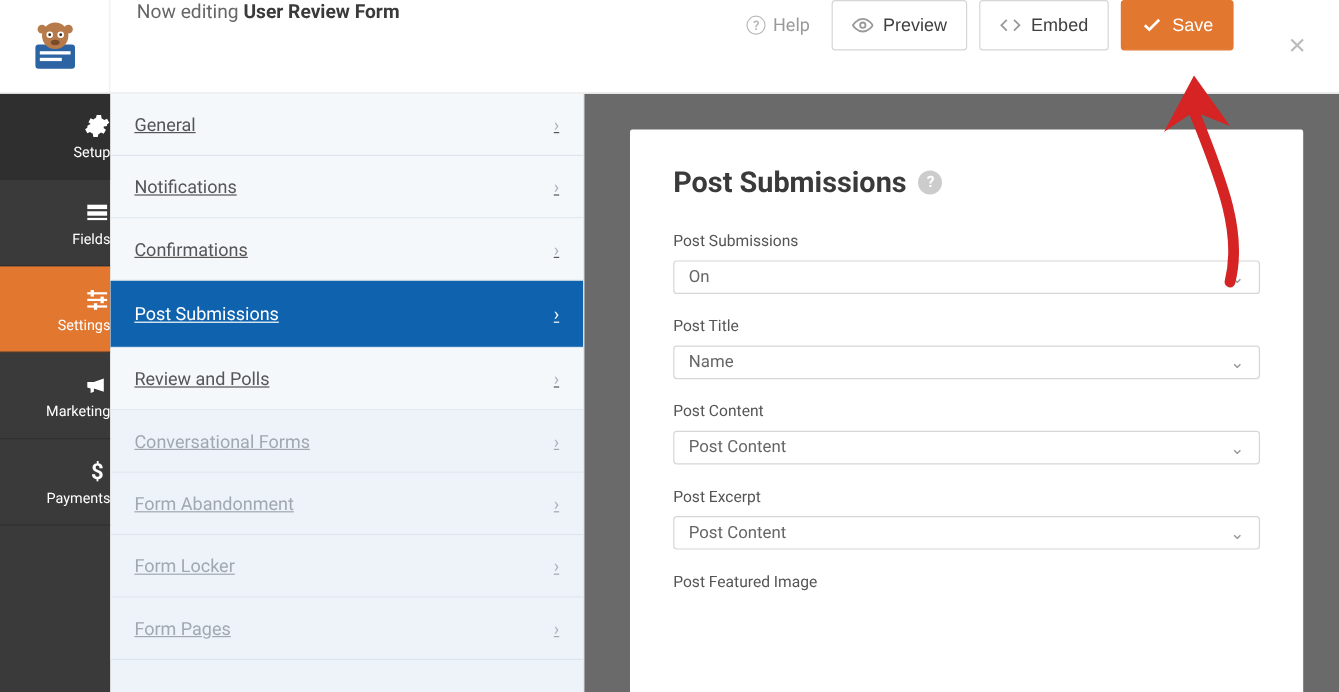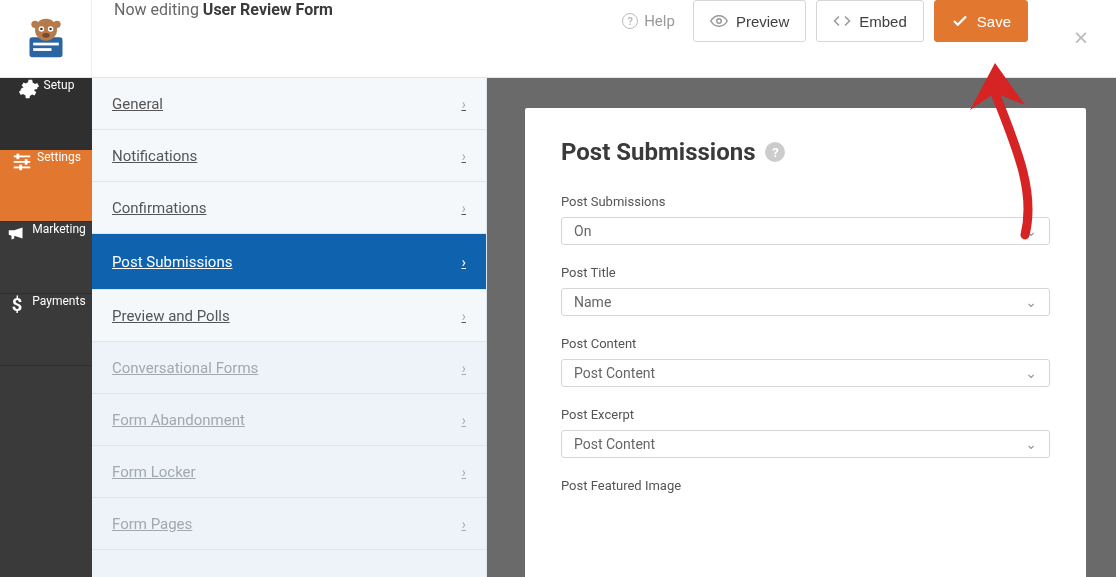--- a/index.html
+++ b/index.html
@@ -80,21 +80,22 @@
   .leftnav {
     width: 92px;
     background: #3a3a3a;
     color: #fff;
     display: flex;
     flex-direction: column;
   }
   .navitem {
     height: 72px;
     display: flex;
-    align-items: flex-start;
+    flex-direction: column;
+    align-items: flex-end;
     justify-content: center;
     gap: 4px;
     color: #fff;
     cursor: pointer;
     font-size: 12px;
     border-bottom: 1px solid #2f2f2f;
   }
   .navitem.dark { background: #2f2f2f; }
   .navitem.active { background: #e27730; }
   .navitem svg { width: 22px; height: 22px; fill: #fff; }
@@ -226,20 +227,28 @@
 
 <div class="body">
 
   <div class="leftnav">
     <div class="navitem dark">
       <svg viewBox="0 0 24 24">
           <path d="M12 8a4 4 0 100 8 4 4 0 000-8zm9 4a7.5 7.5 0 00-.14-1.4l2.1-1.6-2-3.5-2.5 1a7.3 7.3 0 00-2.4-1.4L15.5 2h-4l-.56 2.6a7.3 7.3 0 00-2.4 1.4l-2.5-1-2 3.5 2.1 1.6A7.5 7.5 0 003 12c0 .47.05.94.14 1.4l-2.1 1.6 2 3.5 2.5-1c.72.6 1.53 1.07 2.4 1.4L8.5 22h4l.56-2.6a7.3 7.3 0 002.4-1.4l2.5 1 2-3.5-2.1-1.6c.09-.46.14-.93.14-1.4z"></path>
         </svg>
       <span>Setup</span>
     </div>
+    <div class="navitem">
+      <svg viewBox="0 0 24 24">
+          <rect x="3" y="5" width="18" height="4"></rect>
+          <rect x="3" y="11" width="18" height="4"></rect>
+          <rect x="3" y="17" width="18" height="2"></rect>
+        </svg>
+      <span>Fields</span>
+    </div>
     <div class="navitem active">
       <svg viewBox="0 0 24 24">
           <rect x="3" y="6" width="18" height="2"></rect>
           <rect x="3" y="12" width="18" height="2"></rect>
           <rect x="3" y="18" width="18" height="2"></rect>
           <rect x="6" y="4" width="3" height="6"></rect>
           <rect x="15" y="10" width="3" height="6"></rect>
           <rect x="9" y="16" width="3" height="6"></rect>
         </svg>
       <span>Settings</span>
@@ -269,21 +278,21 @@
     </div>
     <div class="setrow">
       <span>Confirmations</span>
       <span class="chevron">›</span>
     </div>
     <div class="setrow active">
       <span>Post Submissions</span>
       <span class="chevron">›</span>
     </div>
     <div class="setrow">
-      <span>Preview and Polls</span>
+      <span>Review and Polls</span>
       <span class="chevron">›</span>
     </div>
     <div class="setrow muted">
       <span>Conversational Forms</span>
       <span class="chevron">›</span>
     </div>
     <div class="setrow muted">
       <span>Form Abandonment</span>
       <span class="chevron">›</span>
     </div>

